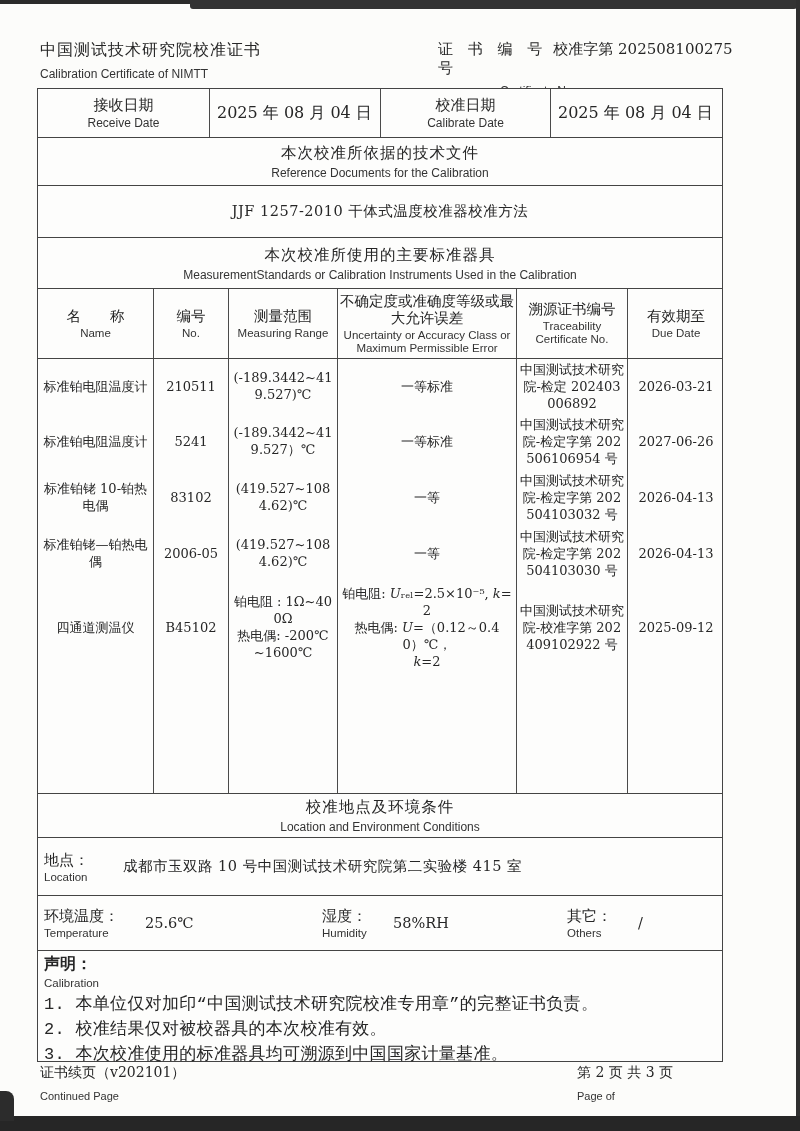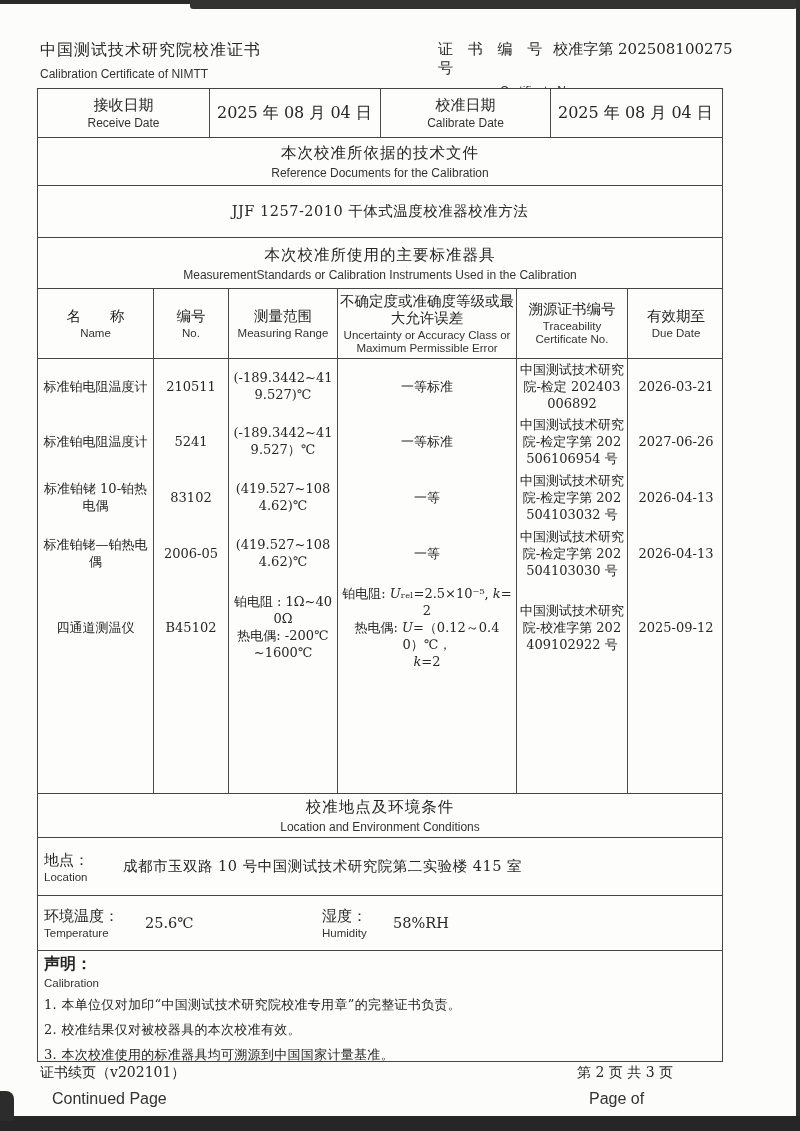--- a/index.html
+++ b/index.html
@@ -68,25 +68,25 @@
   .loc-val { font-size:14.5px; padding-left:34px; letter-spacing:.5px; }
 
   .env-row { height:55px; display:flex; align-items:center; }
   .env-g { display:flex; align-items:center; }
   .env-g .val { font-size:14.5px; margin-left:26px; }
   .env-g1 { width:278px; } .env-g2 { width:245px; } .env-g3 { flex:1; }
 
   .decl { height:110px; padding:3px 8px 0 6px; }
   .decl .cn { font-size:16px; font-weight:bold; font-family:"DejaVu Sans","Liberation Sans",sans-serif; }
   .decl .en { font-size:11.5px; margin:2px 0 3px; }
-  .decl-item { font-size:13px; line-height:25px; letter-spacing:.3px; }
+  .decl-item { font-size:17px; line-height:25px; letter-spacing:.3px;font-family:Liberation Mono, monospace; }
 
   .ftr { position:absolute; top:1064px; left:40px; right:78px; display:flex; justify-content:space-between; }
   .ftr-cn { font-size:14px; }
-  .ftr-en { font-size:16px; margin-top:8px;margin-left:12px; }
+  .ftr-en { font-size:11px; margin-top:8px; }
   .ftr-right { width:145px; }
 </style>
 </head>
 <body>
 
 <div class="page">
   <div class="scan-top"></div>
   <div class="scan-top2"></div>
   <div class="scan-right"></div>
   <div class="scan-bottom"></div>
@@ -233,20 +233,27 @@
         </div>
         <div class="val">25.6℃</div>
       </div>
       <div class="env-g env-g2">
         <div class="lbl-block">
           <div class="cn">湿度：</div>
           <div class="en">Humidity</div>
         </div>
         <div class="val">58%RH</div>
       </div>
+      <div class="env-g env-g3">
+        <div class="lbl-block">
+          <div class="cn">其它：</div>
+          <div class="en">Others</div>
+        </div>
+        <div class="val">/</div>
+      </div>
     </div>
 
     <div class="decl">
       <div class="cn">声明：</div>
       <div class="en">Calibration</div>
       <div class="decl-item">1. 本单位仅对加印“中国测试技术研究院校准专用章”的完整证书负责。</div>
       <div class="decl-item">2. 校准结果仅对被校器具的本次校准有效。</div>
       <div class="decl-item">3. 本次校准使用的标准器具均可溯源到中国国家计量基准。</div>
     </div>
   </div>

